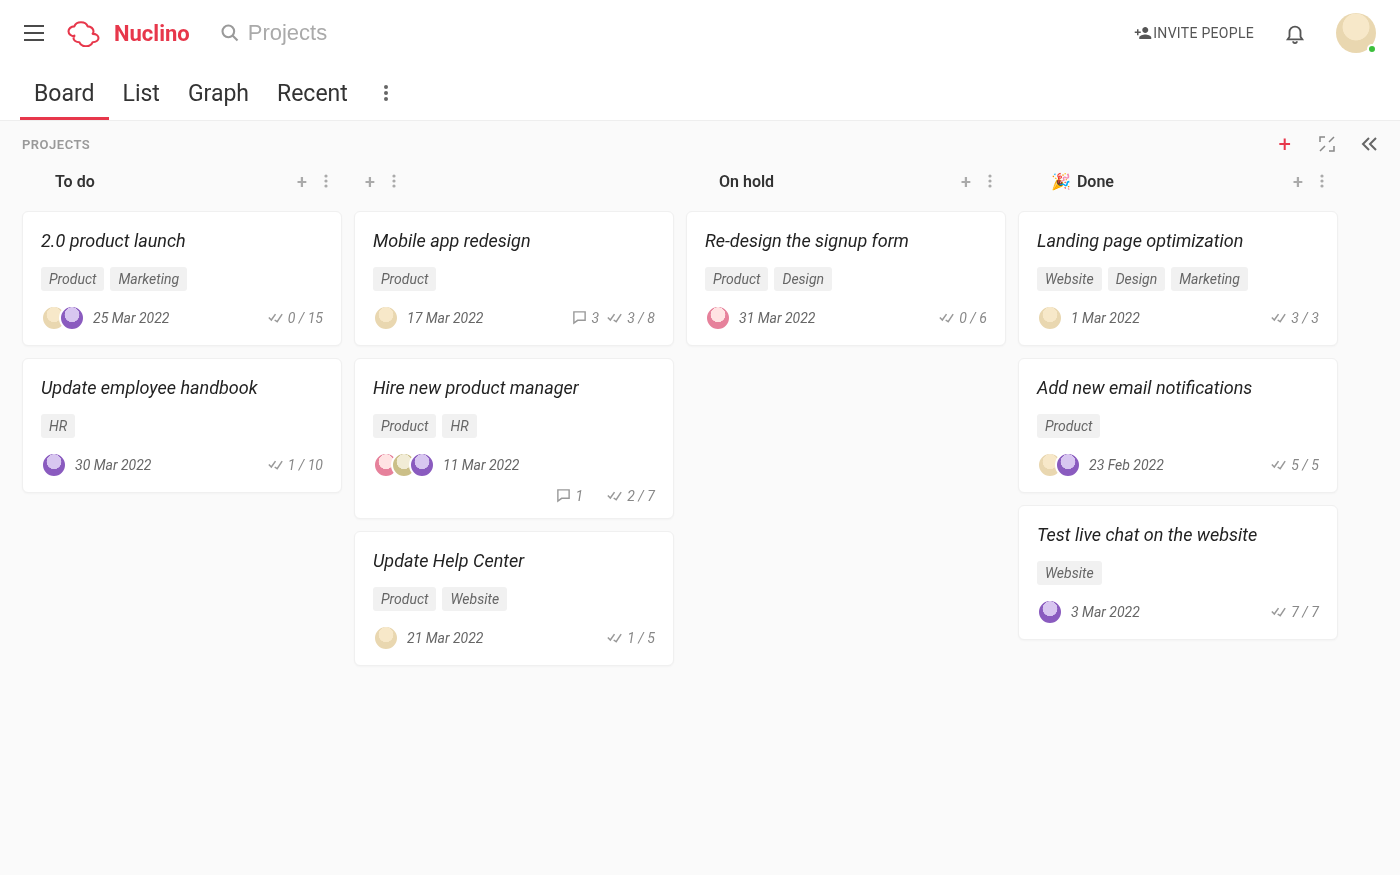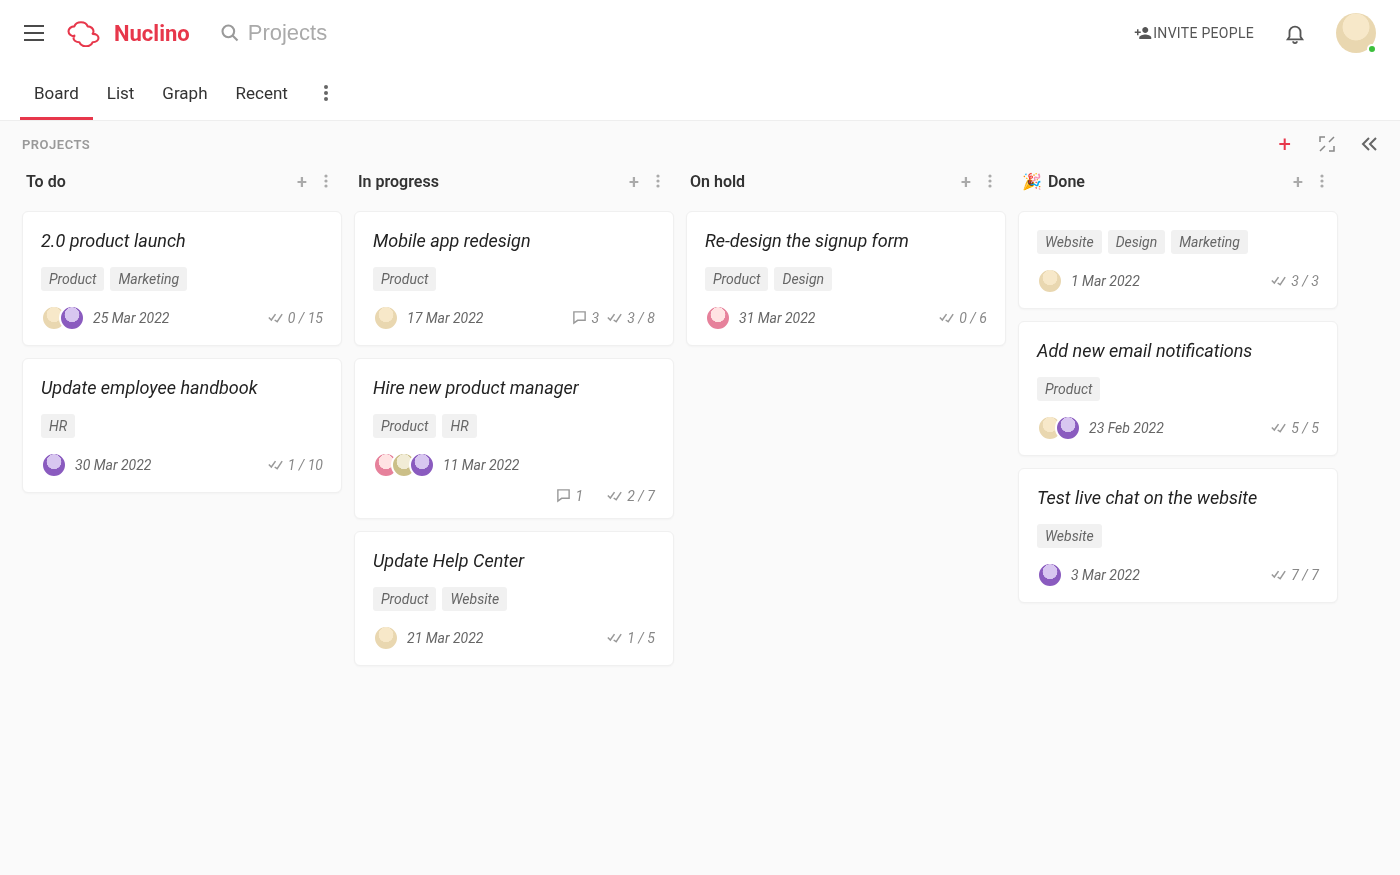--- a/index.html
+++ b/index.html
@@ -85,21 +85,21 @@
     border: 2px solid #fff;
   }
 
   
   .view-tabs {
     display: flex; align-items: center; gap: 28px;
     padding: 0 34px;
     height: 54px;
   }
   .view-tab {
-    font-size: 17px;
+    font-size: 23px;
     color: #333;
     height: 54px;
     display: flex; align-items: center;
     cursor: pointer;
     position: relative;
   }
   .view-tab.active::after {
     content: "";
     position: absolute;
     left: -14px; right: -14px; bottom: 0;
@@ -152,20 +152,21 @@
   .col-header {
     display: flex; align-items: center;
     font-size: 16px;
     font-weight: 600;
     color: #333;
     padding: 6px 4px 18px 4px;
   }
   .col-title {
     display: flex; align-items: flex-start; gap: 6px;
     flex: 1;
+    margin-left: 29px;
   }
   .col-title .emoji { font-size: 16px; }
   .col-add, .col-more {
     width: 24px; height: 24px;
     display: flex; align-items: center; justify-content: center;
     color: #aaa;
     font-size: 18px;
     cursor: pointer;
   }
 
@@ -370,24 +371,20 @@
         <span>1 / 10</span>
       </span>
     </div>
 
   </div>
 </div>
   </div>
 
   <div class="col">
     <div class="col-header">
-      <div class="col-title">
-
-        <span>In progress</span>
-      </div>
       <div class="col-add">+</div>
       <div class="col-more">
         <svg width="4" height="14" viewBox="0 0 4 14" fill="#aaa">
               <circle cx="2" cy="2" r="1.6"></circle>
               <circle cx="2" cy="7" r="1.6"></circle>
               <circle cx="2" cy="12" r="1.6"></circle>
             </svg>
       </div>
     </div>
     <div class="cards">
@@ -526,20 +523,21 @@
       <div class="col-more">
         <svg width="4" height="14" viewBox="0 0 4 14" fill="#aaa">
               <circle cx="2" cy="2" r="1.6"></circle>
               <circle cx="2" cy="7" r="1.6"></circle>
               <circle cx="2" cy="12" r="1.6"></circle>
             </svg>
       </div>
     </div>
     <div class="cards">
   <div class="card">
+    <div class="card-title">Landing page optimization</div>
     <div class="tags">
               <span class="tag">Website</span>
               <span class="tag">Design</span>
               <span class="tag">Marketing</span>
             </div>
     <div class="card-meta">
       <div class="avatars">
                 <div class="av av-a"></div>
               </div>
       <span>1 Mar 2022</span>

